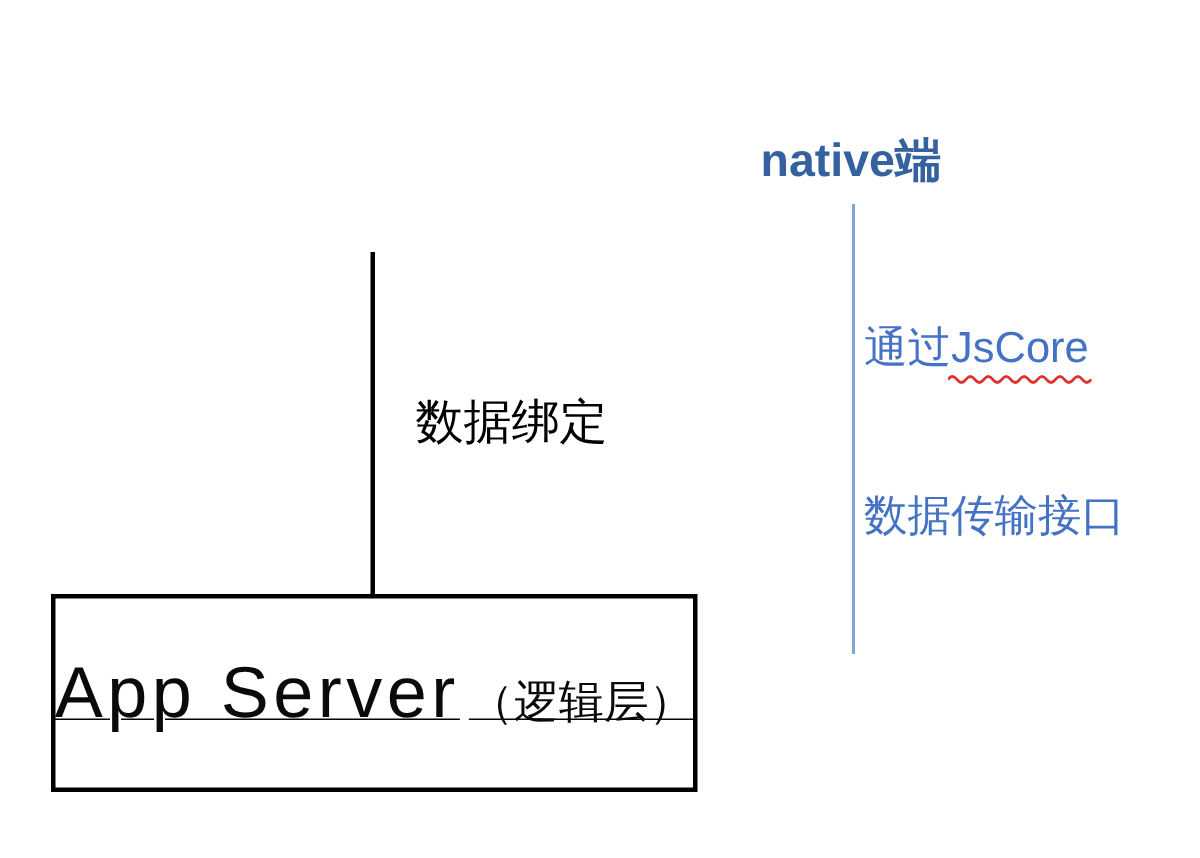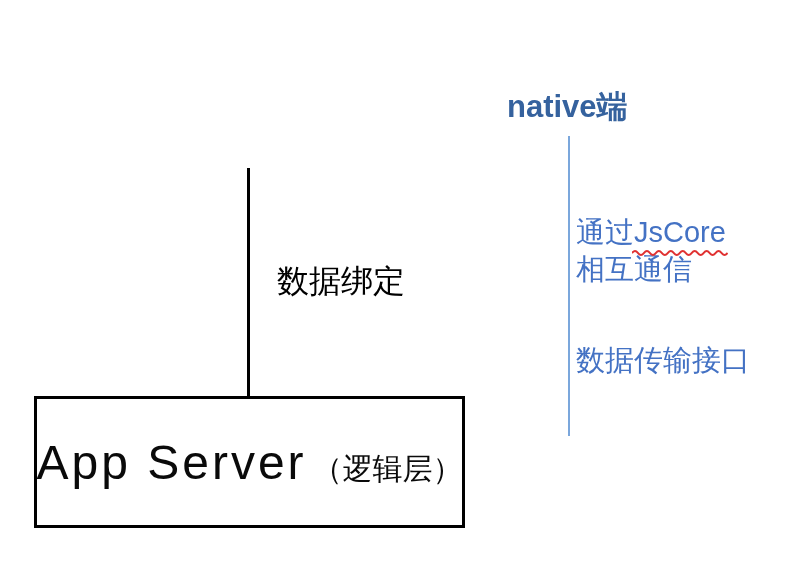--- a/index.html
+++ b/index.html
@@ -13,21 +13,21 @@
   }
   .box {
     position: absolute;
     background: #ffffff;
     border: 3px solid #000000;
     display: flex;
     align-items: center;
     justify-content: center;
   }
   .box-view { left: 34px; top: 36px; width: 425px; height: 126px; }
-  .box-app  { left: 34px; top: 396px; width: 425px; height: 126px; }
+  .box-app  { left: 34px; top: 396px; width: 425px; height: 126px; text-decoration: underline; }
   .box-inner { white-space: nowrap; }
   .box-en {
     font-size: 48px;
     color: #0a0a0a;
     letter-spacing: 3px;
   }
   .box-zh {
     font-size: 30px;
     color: #0a0a0a;
     margin-left: 6px;
@@ -62,21 +62,21 @@
   }
   .notes {
     position: absolute;
     left: 576px;
     font-size: 29px;
     line-height: 37px;
     color: #4472c4;
     white-space: nowrap;
   }
   .notes-top { top: 214px; }
-  .notes-bottom { top: 326px; margin-top: 16px; }
+  .notes-bottom { top: 326px; }
   .squiggle-word {
     position: relative;
     display: inline-block;
   }
   .squiggle-svg {
     position: absolute;
     left: -2px;
     bottom: -5px;
     width: 104%;
     height: 8px;
@@ -101,19 +101,18 @@
 
   <div class="side-label native-label">native端</div>
 
   <div class="blue-line"></div>
 
   <div class="notes notes-top">
     <div><span>通过</span><span class="squiggle-word"><span>JsCore</span><svg class="squiggle-svg" viewBox="0 0 112 8" preserveAspectRatio="none" aria-hidden="true">
             <path d="M0 5 Q3.5 1 7 5 T14 5 T21 5 T28 5 T35 5 T42 5 T49 5 T56 5 T63 5 T70 5 T77 5 T84 5 T91 5 T98 5 T105 5 T112 5" fill="none" stroke="#e03131" stroke-width="2"></path>
           </svg></span>
     </div>
-    <div>相互通信</div>
   </div>
 
   <div class="notes notes-bottom">数据传输接口</div>
 
 
 </div>
 
 </body></html>

